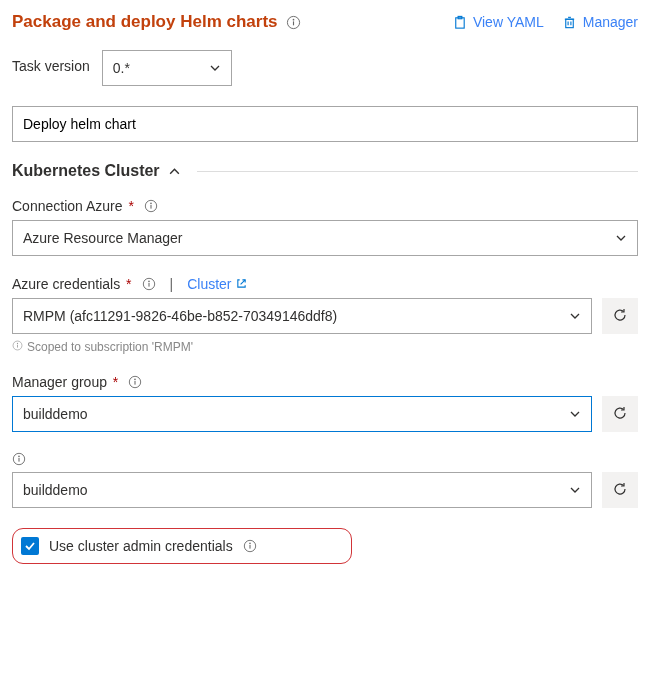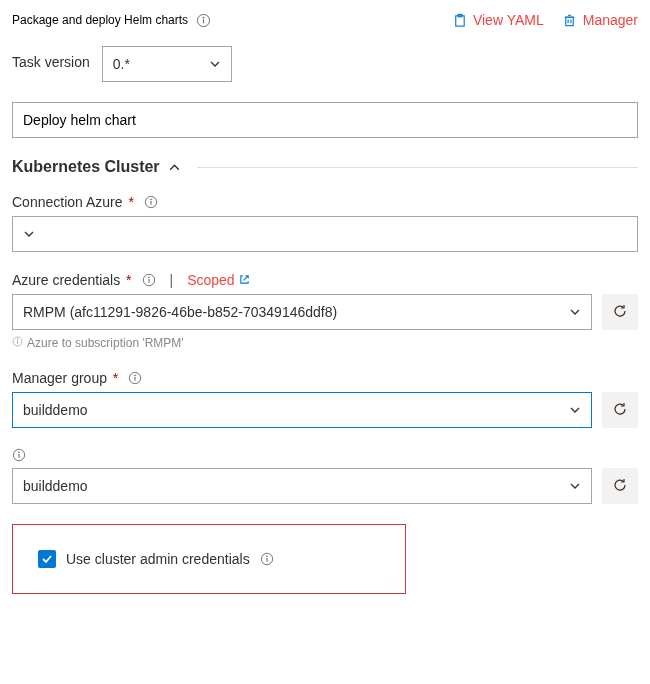--- a/index.html
+++ b/index.html
@@ -12,32 +12,33 @@
     background: #fff;
     width: 650px;
   }
   .header-row {
     display: flex;
     align-items: center;
     justify-content: space-between;
     margin-bottom: 18px;
   }
   .page-title {
-    font-size: 12px;
-    color: #000000;
+    font-size: 17px;
+    color: #c2410c;
     display: flex;
     align-items: center;
     gap: 8px;
+    font-weight: bold;
   }
   .header-actions {
     display: flex;
     gap: 18px;
   }
   .link-action {
-    color: #ef4444;
+    color: #3b82f6;
     font-size: 14px;
     display: flex;
     align-items: center;
     gap: 6px;
     cursor: pointer;
   }
   .info-icon svg, .small-icon svg { display:block; }
   .field-row {
     margin-bottom: 20px;
   }
@@ -117,24 +118,24 @@
     justify-content:center;
     cursor:pointer;
   }
   .select-box.highlight {
     border: 1px solid #0078d4;
   }
   .checkbox-row {
     display:flex;
     align-items:center;
     gap:10px;
-    padding:25px;
+    padding:8px;
     border:1px solid #d13438;
-    border-radius:0;
-    width: 394px;
+    border-radius:11px;
+    width: 340px;
   }
   .checkbox {
     width:18px;
     height:18px;
     background:#0078d4;
     border-radius:2px;
     display:flex;
     align-items:center;
     justify-content:center;
     cursor:pointer;
@@ -212,41 +213,42 @@
     <span><span>Connection Azure</span><span class="req"> *</span></span>
     <span class="info-icon">
       <svg width="14" height="14" viewBox="0 0 16 16">
           <circle cx="8" cy="8" r="6.5" fill="none" stroke="#666" stroke-width="1"></circle>
           <circle cx="8" cy="5" r="0.9" fill="#666"></circle>
           <rect x="7.4" y="6.8" width="1.2" height="4.2" fill="#666"></rect>
         </svg>
     </span>
   </div>
   <div class="select-box">
+    <span>Azure Resource Manager</span>
     <span class="chevron">
       <svg width="12" height="12" viewBox="0 0 12 12">
           <path d="M2 4 L6 8 L10 4" fill="none" stroke="#323130" stroke-width="1.3"></path>
         </svg>
     </span>
   </div>
 </div>
 
 <div class="field-row">
   <div class="label">
     <span><span>Azure credentials</span><span class="req"> *</span></span>
     <span class="info-icon">
       <svg width="14" height="14" viewBox="0 0 16 16">
           <circle cx="8" cy="8" r="6.5" fill="none" stroke="#666" stroke-width="1"></circle>
           <circle cx="8" cy="5" r="0.9" fill="#666"></circle>
           <rect x="7.4" y="6.8" width="1.2" height="4.2" fill="#666"></rect>
         </svg>
     </span>
     <span class="pipe">|</span>
     <span class="link-action" style="gap:4px">
-      <span>Scoped</span>
+      <span>Cluster</span>
       <span>
         <svg width="11" height="11" viewBox="0 0 12 12" fill="none" stroke="#0078d4" stroke-width="1.2">
             <path d="M4 2 H2 V10 H10 V8"></path>
             <path d="M7 2 H10 V5"></path>
             <line x1="10" y1="2" x2="5" y2="7"></line>
           </svg>
       </span>
     </span>
   </div>
   <div class="with-refresh">
@@ -268,21 +270,21 @@
     </div>
   </div>
   <div class="hint">
     <span>
       <svg width="11" height="11" viewBox="0 0 16 16">
           <circle cx="8" cy="8" r="6.5" fill="none" stroke="#999" stroke-width="1"></circle>
           <circle cx="8" cy="5" r="0.9" fill="#999"></circle>
           <rect x="7.4" y="6.8" width="1.2" height="4.2" fill="#999"></rect>
         </svg>
     </span>
-    <span>Azure to subscription 'RMPM'</span>
+    <span>Scoped to subscription 'RMPM'</span>
   </div>
 </div>
 
 <div class="field-row">
   <div class="label">
     <span><span>Manager group</span><span class="req"> *</span></span>
     <span class="info-icon">
       <svg width="14" height="14" viewBox="0 0 16 16">
           <circle cx="8" cy="8" r="6.5" fill="none" stroke="#666" stroke-width="1"></circle>
           <circle cx="8" cy="5" r="0.9" fill="#666"></circle>

